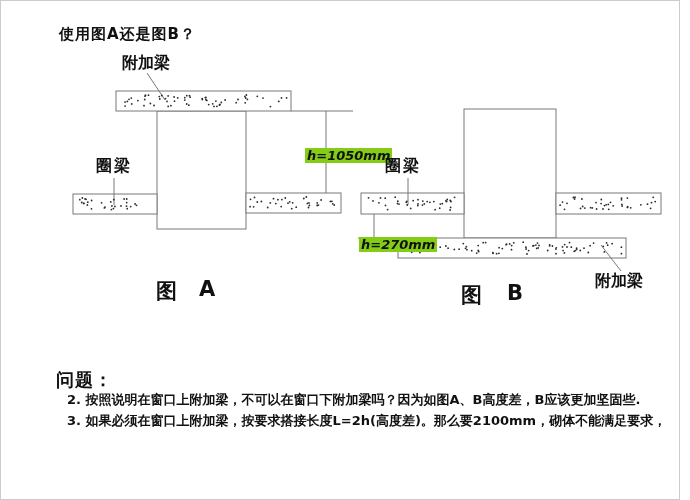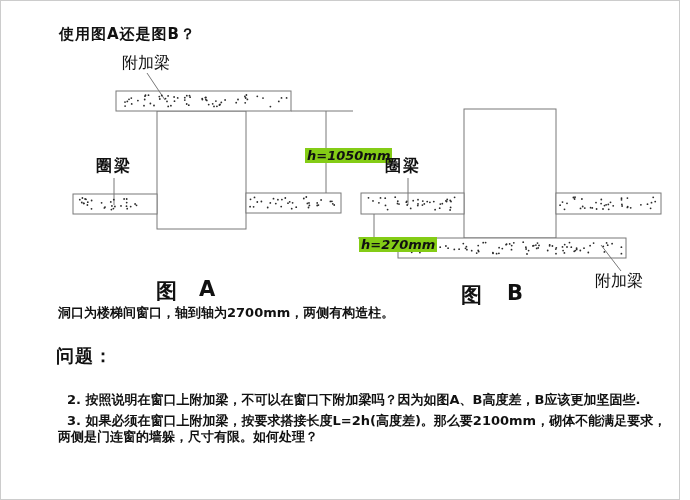--- a/index.html
+++ b/index.html
@@ -13,30 +13,30 @@
     overflow: hidden;
     font-family: "DejaVu Sans", sans-serif;
     color: #111111;
   }
   .abs { position: absolute; white-space: nowrap; }
   #drawing { position: absolute; left: 0; top: 0; }
   #drawing rect { fill: #ffffff; stroke: var(--line-color, #777777); stroke-width: 1; }
   #drawing line { stroke: var(--line-color, #777777); stroke-width: 1; }
 
   .page-title { font-size: 15px; font-weight: bold; letter-spacing: 1px; }
-  .beam-label { font-size: 16px; font-weight: normal; }
+  .beam-label { font-size: 16px; font-weight: bold; }
   .ring-label { font-size: 16px; font-weight: bold; letter-spacing: 2px; }
   .dim-label  { font-size: 13px; font-weight: bold; background: #84cc16; padding: 0 2px; font-style: italic; }
   .fig-caption { font-size: 21px; font-weight: bold; display: flex; }
   .cap-a { gap: 22px; }
   .cap-b { gap: 25px; }
 
   .para1 { font-size: 13px; font-weight: bold; }
   .para2 { font-size: 11.5px; font-weight: bold; }
-  .q-heading { font-size: 18px; font-weight: bold; letter-spacing: 1px; }
+  .q-heading { font-size: 18px; font-weight: bold; letter-spacing: 1px; margin-top: 24px; }
   .q-item { font-size: 13px; font-weight: bold; }
 </style>
 </head>
 <body>
 
 <div id="page" style="--line-color: #787878; color: rgb(17, 17, 17);">
 
   <svg id="drawing" width="690" height="500">
 
     <rect x="156" y="110" width="89" height="118"></rect>
@@ -345,20 +345,18 @@
   </div>
 
   <div class="abs ring-label" style="left:384px; top:155px;">圈梁</div>
   <div class="abs dim-label" style="left:358px; top:216px;margin-top:20px;">h=270mm</div>
   <div class="abs beam-label" style="left:594px; top:270px;">附加梁</div>
   <div class="abs fig-caption cap-b" style="left:460px; top:280px;">
     <span>图</span>
     <span>B</span>
   </div>
 
-  <div class="abs para1" style="left:57px; top:303px;">洞口为楼梯间窗口，轴到轴为2700mm，两侧有构造柱。</div>
 
   <div class="abs q-heading" style="left:55px; top:343px;">问题：</div>
   <div class="abs q-item" style="left:66px; top:390px;">2. 按照说明在窗口上附加梁，不可以在窗口下附加梁吗？因为如图A、B高度差，B应该更加坚固些.</div>
   <div class="abs q-item" style="left:66px; top:411px;">3. 如果必须在窗口上附加梁，按要求搭接长度L=2h(高度差)。那么要2100mm，砌体不能满足要求，</div>
-  <div class="abs q-item" style="left:57px; top:427px;">两侧是门连窗的墙躲，尺寸有限。如何处理？</div>
 
 </div>
 
 </body></html>

